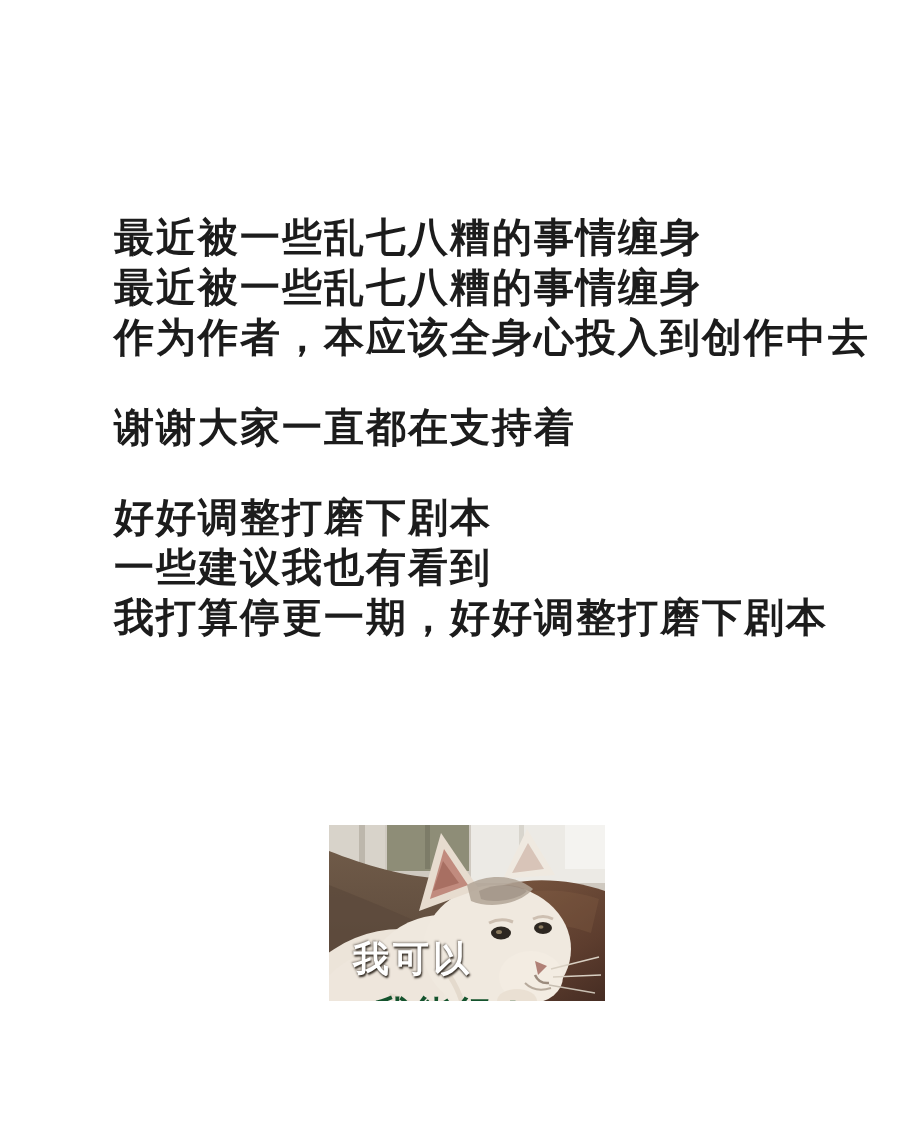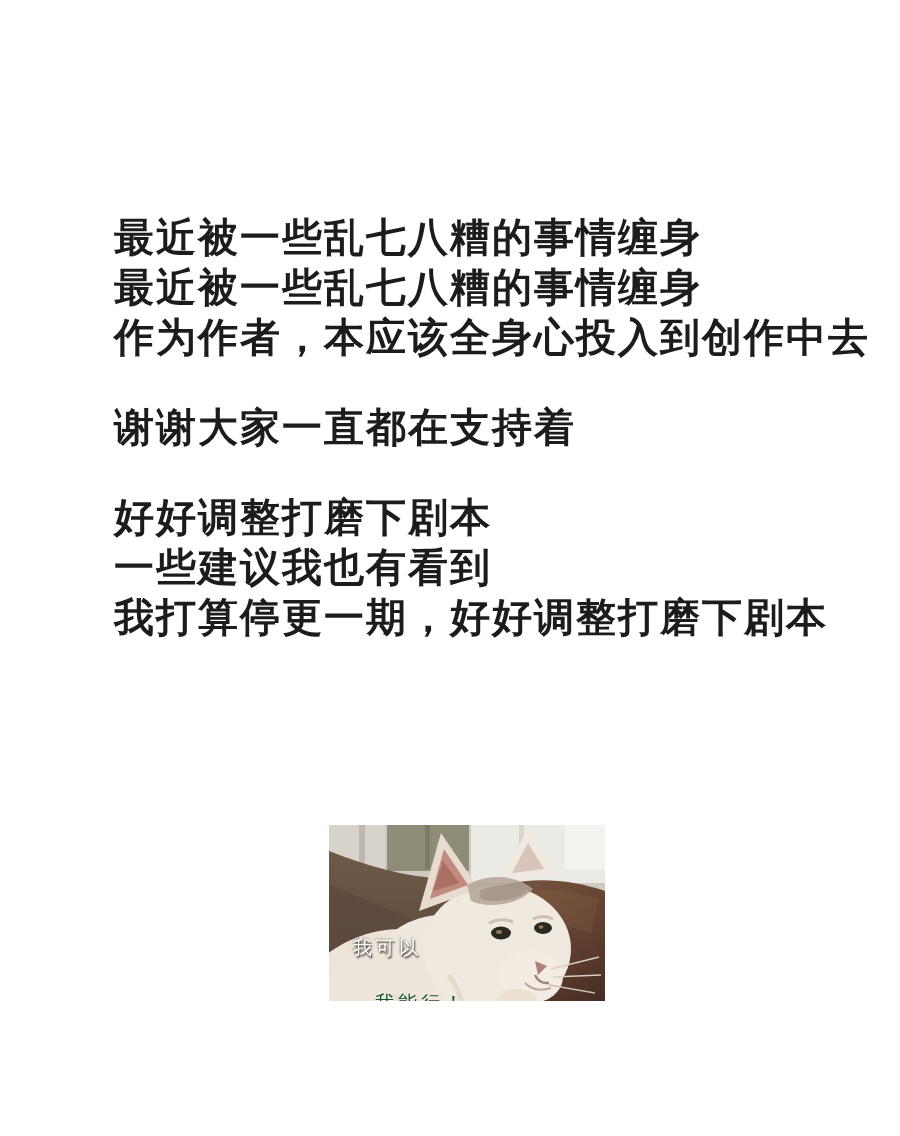--- a/index.html
+++ b/index.html
@@ -38,22 +38,22 @@
     left: 303px;
     top: 825px;
     width: 276px;
     height: 276px;
     overflow: hidden;
     background: #cfc9c0;
   }
   .meme svg { display: block; }
   .meme-cap {
     position: absolute;
-    font-weight: 400;
-    font-size: 19px;
+    font-weight: 700;
+    font-size: 36px;
     letter-spacing: 4px;
     white-space: nowrap;
     pointer-events: none;
   }
   .meme-cap-top {
     left: 24px;
     top: 110px;
     color: #ffffff;
     text-shadow: 1px 2px 2px rgba(45,38,30,0.95), -1px -1px 2px rgba(45,38,30,0.45);
   }

